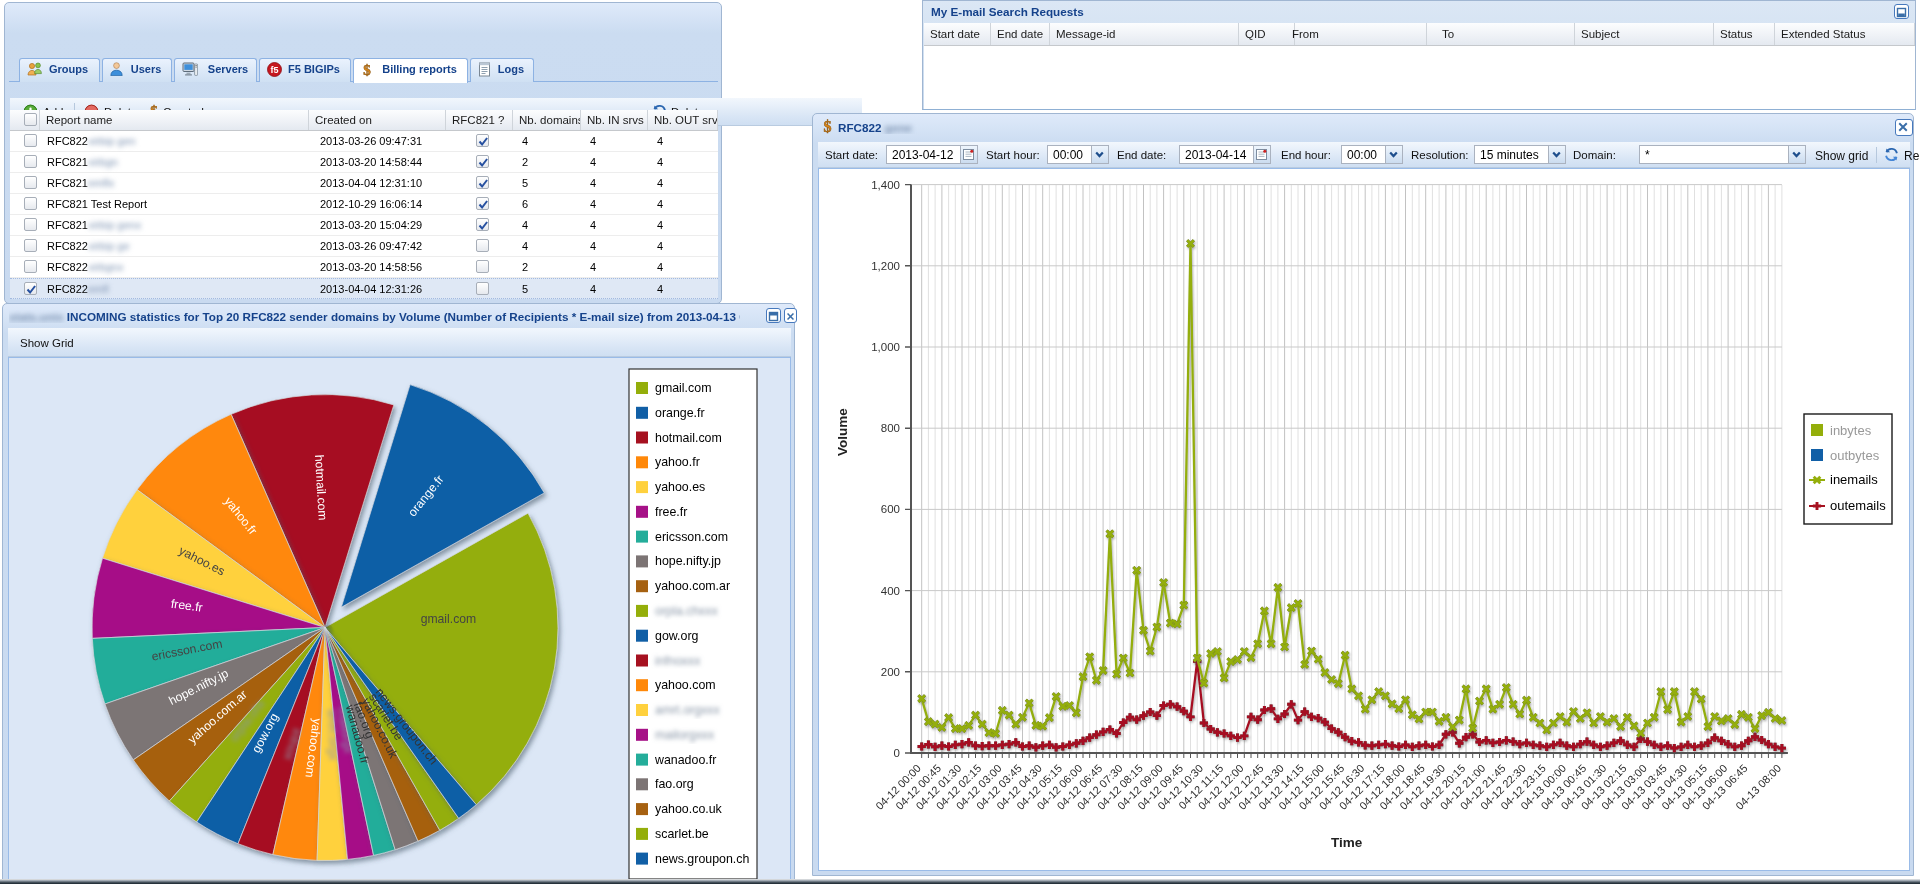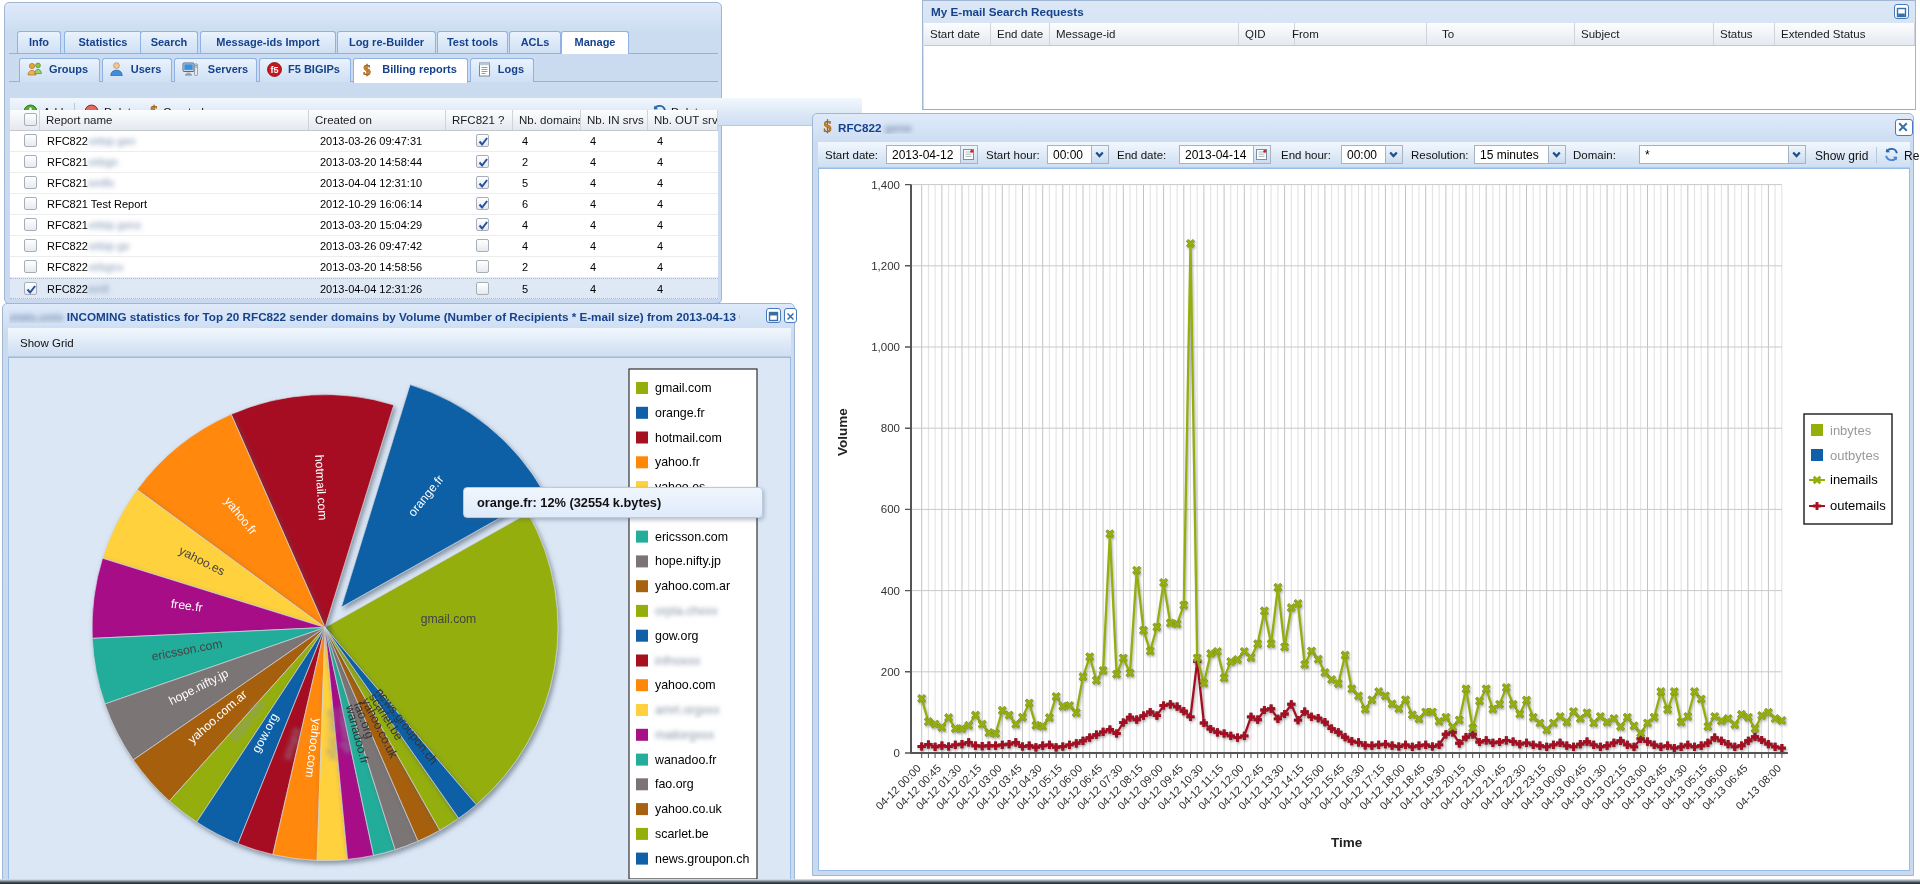--- a/index.html
+++ b/index.html
@@ -20,30 +20,20 @@
 .tab1.on{background:#fff;height:23px;z-index:3}
 .tbar{position:absolute;background:linear-gradient(#f2f7fd,#d8e5f5 70%,#cfdff2);border-bottom:1px solid #b9cbe0}
 .tbtxt{font-size:11.5px;color:#111;position:absolute;white-space:nowrap}
 .ffield{position:absolute;height:19px;background:#fff;border:1px solid #aab2bf;font-size:12px;padding:2px 0 0 5px;color:#000}
 .trig{position:absolute;height:19px;width:17px;border:1px solid #aab2bf;border-left:none;
   background:linear-gradient(#eef5fd,#cbdcef)}
 .sep{position:absolute;width:1px;background:#b6c8dd;top:5px;height:16px}
 .toolbtn{position:absolute;width:15px;height:15px;background:#fff;border:1px solid #4779bd;border-radius:3px}
 </style></head><body>
 <div class="win" style="left:4px;top:2px;width:718px;height:302px;border-radius:5px">
-    <div class="abs" style="left:4px;top:25px;width:709px;height:26px;border-bottom:1px solid #8db2e3">
-      <div class="tab1" style="left:8px;top:3px;width:44px">Info</div>
-      <div class="tab1" style="left:55px;top:3px;width:78px">Statistics</div>
-      <div class="tab1" style="left:131px;top:3px;width:58px">Search</div>
-      <div class="tab1" style="left:191px;top:3px;width:136px">Message-ids Import</div>
-      <div class="tab1" style="left:328px;top:3px;width:99px">Log re-Builder</div>
-      <div class="tab1" style="left:428px;top:3px;width:71px">Test tools</div>
-      <div class="tab1" style="left:500px;top:3px;width:52px">ACLs</div>
-      <div class="tab1 on" style="left:552px;top:3px;width:68px">Manage</div>
-    </div>
     <div class="abs" style="left:4px;top:49px;width:709px;height:30px;border-bottom:1px solid #8db2e3">
       <div class="tab1" style="left:10px;top:6px;width:81px;padding-left:18px;height:24px"><span style="position:absolute;left:7px;top:3px"><svg width="16" height="14" viewBox="0 0 16 14">
             <circle cx="5" cy="4" r="2.6" fill="#e8a33d" stroke="#b06f1d" stroke-width=".7"></circle>
             <path d="M1 13c0-3 2-4.6 4-4.6S9 10 9 13z" fill="#f0b054" stroke="#b06f1d" stroke-width=".7"></path>
             <circle cx="11" cy="3.4" r="2.4" fill="#8bc34a" stroke="#558b2f" stroke-width=".7"></circle>
             <path d="M7.6 11.6c0-2.8 1.7-4.2 3.4-4.2s3.4 1.4 3.4 4.2z" fill="#9ccc65" stroke="#558b2f" stroke-width=".7"></path>
           </svg></span>Groups</div>
       <div class="tab1" style="left:93px;top:6px;width:70px;padding-left:18px;height:24px"><span style="position:absolute;left:7px;top:3px"><svg width="13" height="14" viewBox="0 0 13 14">
             <circle cx="6.5" cy="3.6" r="2.9" fill="#f3c899" stroke="#a97b4e" stroke-width=".6"></circle>
             <path d="M.8 13.6c0-3.6 2.5-5.4 5.7-5.4s5.7 1.8 5.7 5.4z" fill="#3d8fdb" stroke="#1c5ea0" stroke-width=".7"></path>
@@ -982,14 +972,13 @@
       <text x="646" y="406.6" font-size="12.4" fill="#000">wanadoo.fr</text>
       <rect x="627" y="421.3" width="12" height="12" fill="#7c7474"></rect>
       <text x="646" y="431.3" font-size="12.4" fill="#000">fao.org</text>
       <rect x="627" y="446.1" width="12" height="12" fill="#a66111"></rect>
       <text x="646" y="456.1" font-size="12.4" fill="#000">yahoo.co.uk</text>
       <rect x="627" y="470.9" width="12" height="12" fill="#94ae0a"></rect>
       <text x="646" y="480.9" font-size="12.4" fill="#000">scarlet.be</text>
       <rect x="627" y="495.6" width="12" height="12" fill="#115fa6"></rect>
       <text x="646" y="505.6" font-size="12.4" fill="#000">news.groupon.ch</text>
     </svg>
-    <div class="abs" style="left:460px;top:183px;width:300px;height:31px;background:linear-gradient(#f0f6fd,#dfeafa);border:1px solid #b6cbe2;border-radius:4px;box-shadow:1px 2px 4px rgba(80,95,115,.4);font-size:12.8px;font-weight:bold;color:#111;padding:7px 0 0 13px">orange.fr: 12% (32554 k.bytes)</div>
   </div>
 <div class="abs" style="left:0;top:879px;width:1920px;height:5px;z-index:99;background:linear-gradient(#eceded,#97a1ab 35%,#4a5660 65%,#18232b)"></div>
 </body></html>

